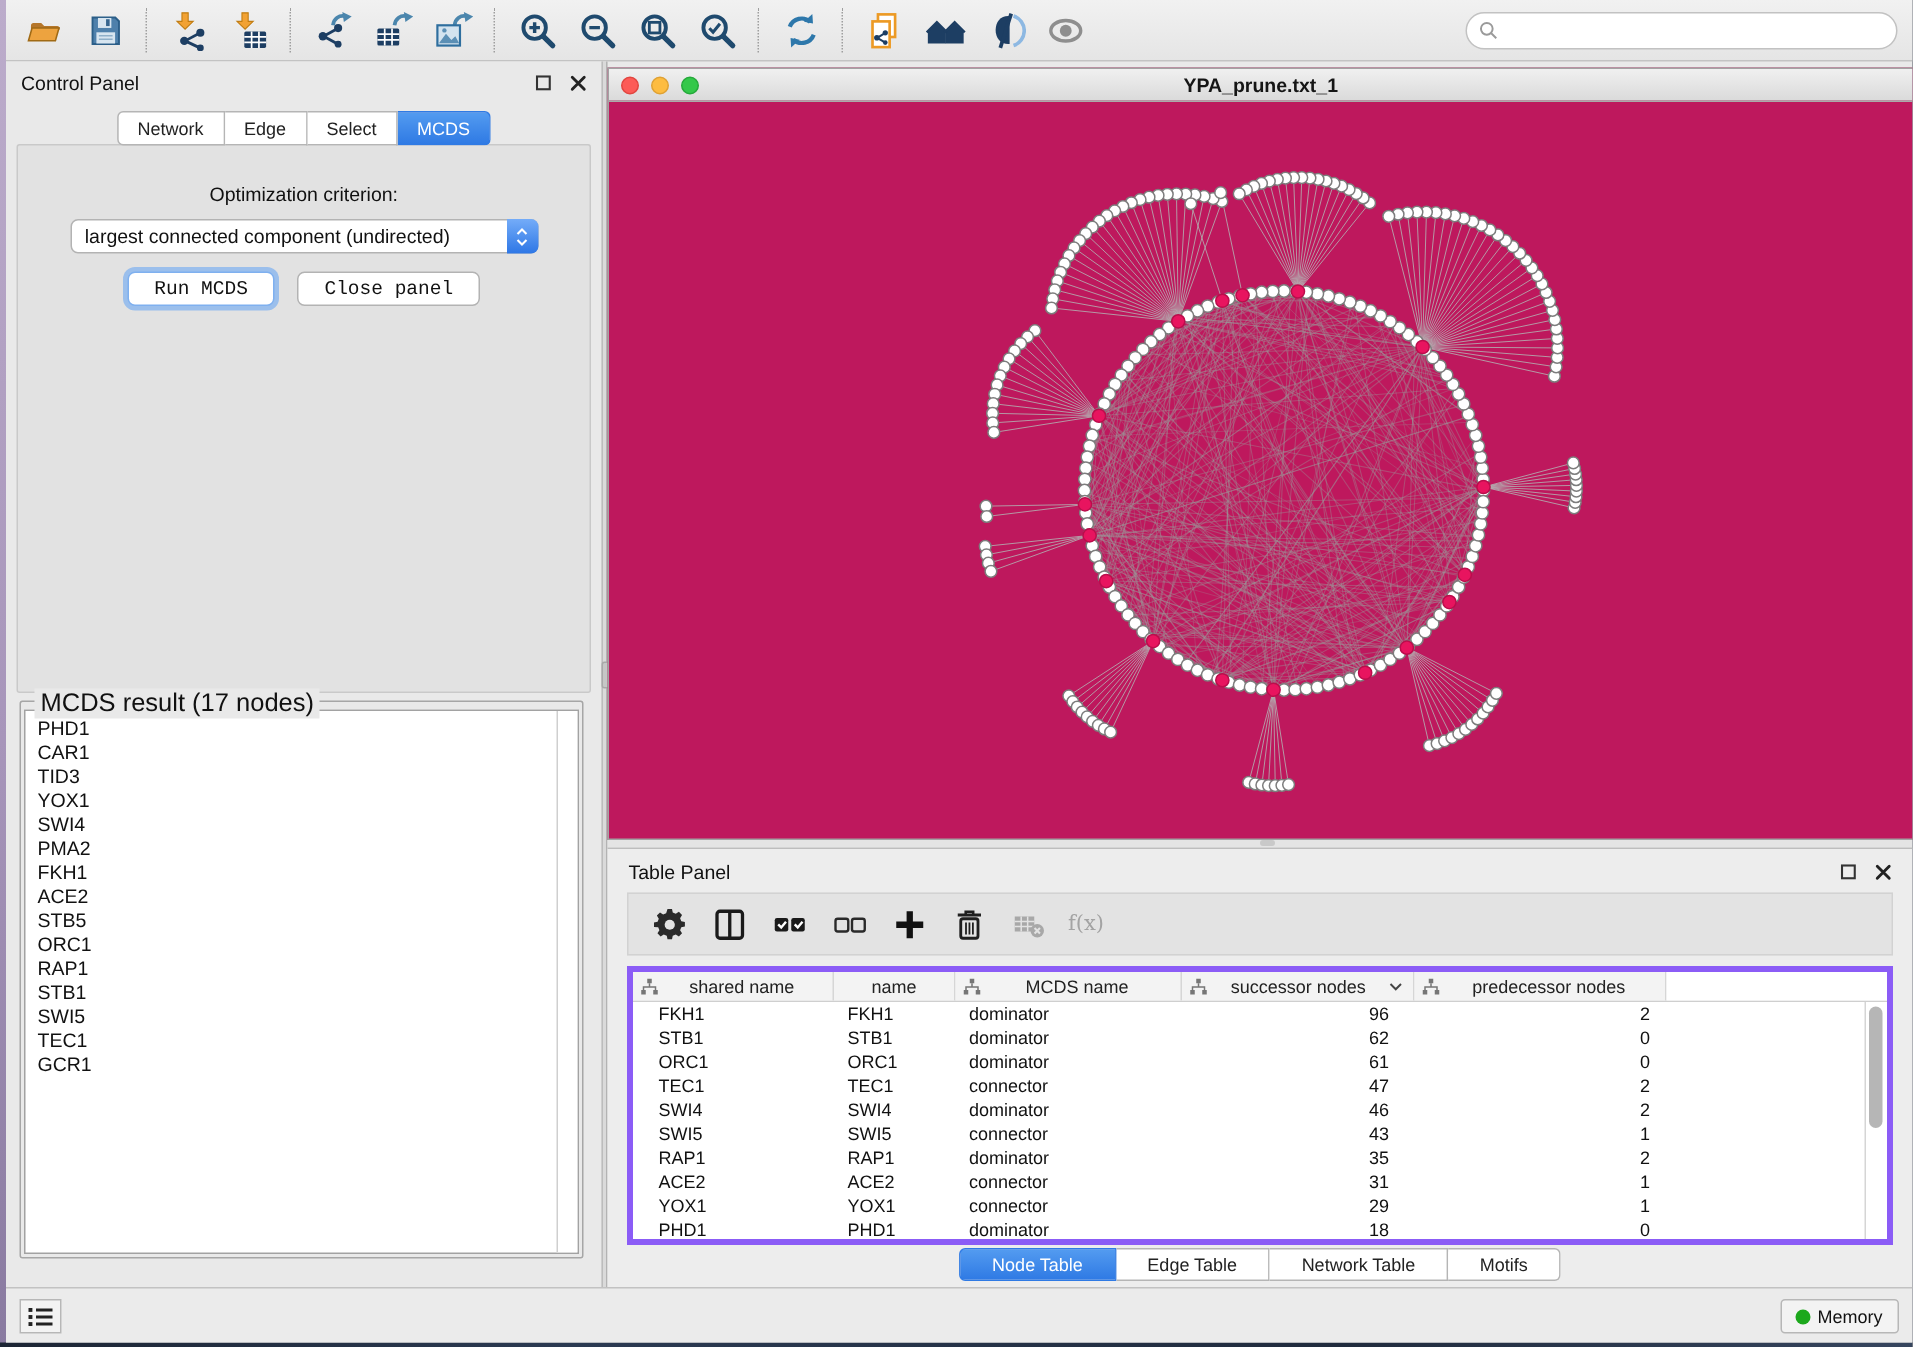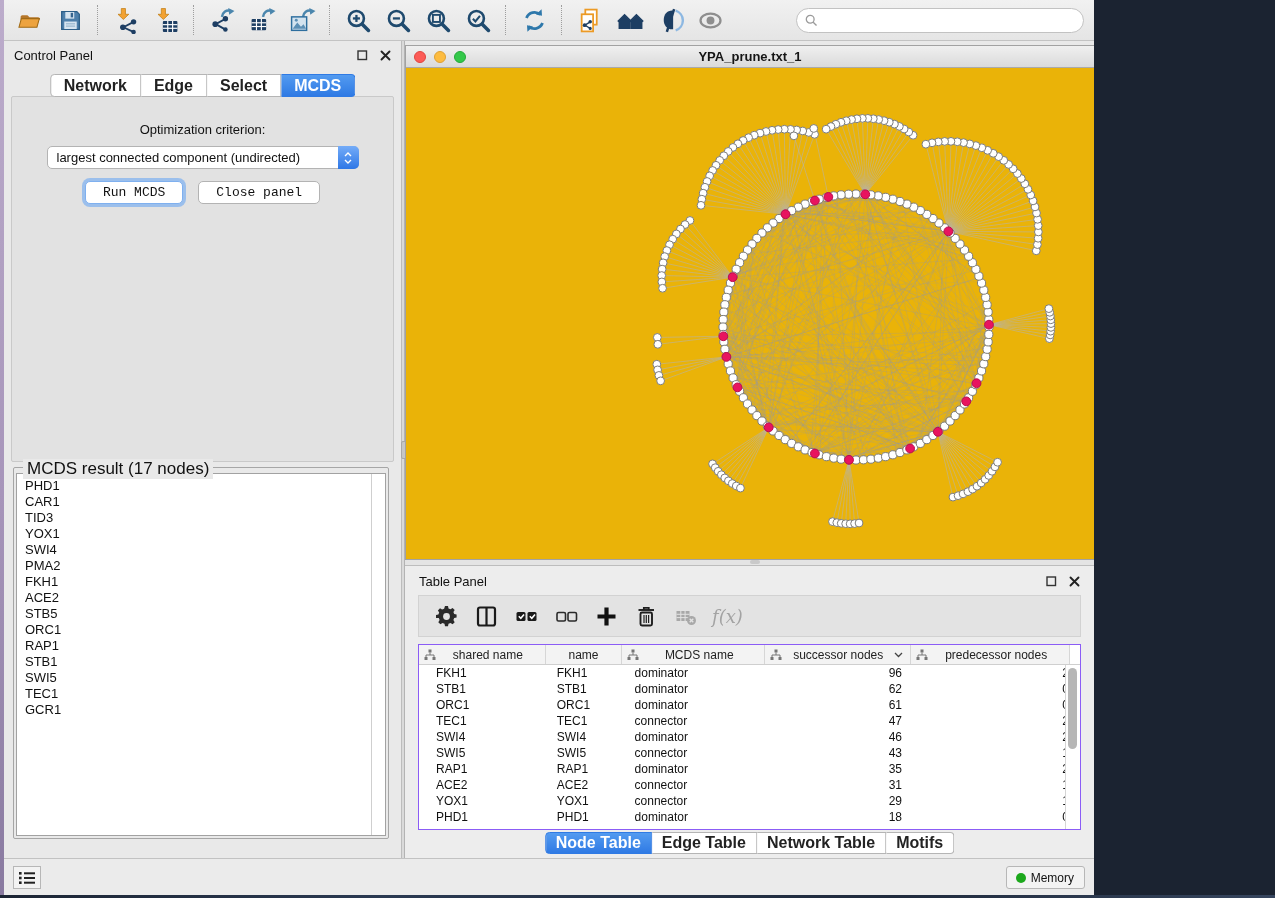--- a/index.html
+++ b/index.html
@@ -2,21 +2,21 @@
 <html><head>
 <meta charset="utf-8">
 <style>
   html,body{margin:0;padding:0;}
   body{width:1275px;height:898px;position:relative;background:#1b2331;
        font-family:"Liberation Sans","DejaVu Sans",sans-serif;overflow:hidden;color:#111;}
   .wall-left{position:absolute;left:0;top:0;width:4px;height:898px;
        background:linear-gradient(180deg,#bcaccb,#a795ba 55%,#897aa0);}
   .wall-bottom{position:absolute;left:0;bottom:0;width:100%;height:3px;
        background:linear-gradient(90deg,#1c2534,#2b3a52 30%,#202b3d 70%,#36455e);}
-  .app{position:absolute;left:4px;top:0;width:1090px;height:895px;background:#e9e9e9;}
+  .app{position:absolute;left:4px;top:0;width:1271px;height:895px;background:#e9e9e9;}
 
   
   .toolbar{position:absolute;top:0;left:0;right:0;height:41px;box-sizing:border-box;
        background:linear-gradient(#f1f1f1,#e5e5e5);border-bottom:1px solid #c3c3c3;
        display:flex;align-items:center;padding:0 6px;}
   .tb{width:40px;height:34px;display:flex;align-items:center;justify-content:center;
        background:none;border:none;padding:0;cursor:default;}
   .tb svg{width:27px;height:27px;}
   .tb-sep{width:1px;height:30px;border-left:1px dotted #9e9e9e;margin:0 7px;}
   .tb-spacer{flex:1;}
@@ -27,22 +27,22 @@
 
   
   .panel-titlebar{display:flex;align-items:center;font-size:13px;color:#111;}
   .pt-title{flex:1;}
   .winbtn{width:12px;height:12px;margin-left:11px;display:flex;align-items:center;justify-content:center;}
 
   
   .control-panel{position:absolute;left:0;top:41px;width:397px;bottom:37px;background:#e9e9e9;}
   .cp-titlebar{height:25px;padding:2px 10px 0 10px;}
   .cp-tabs{position:absolute;top:33px;left:50%;transform:translateX(-50%);display:flex;z-index:3;}
-  .seg{height:21px;display:flex;align-items:center;padding:0 13px;font-size:16px;background:#fff;
-       border:1px solid #b5b5b5;border-left:none;color:#222;white-space:nowrap;font-weight:bold;}
+  .seg{height:21px;display:flex;align-items:center;padding:0 13px;font-size:12px;background:#fff;
+       border:1px solid #b5b5b5;border-left:none;color:#222;white-space:nowrap;}
   .seg:first-child{border-left:1px solid #b5b5b5;border-radius:4px 0 0 4px;}
   .seg:last-child{border-radius:0 4px 4px 0;}
   .seg.sel{background:linear-gradient(#539bf0,#2f7ae4);border-color:#2f7ae4;color:#fff;}
   .tab-pane{position:absolute;left:7px;right:7px;top:55px;height:364px;background:#e2e2e2;
        border:1px solid #c9c9c9;border-radius:2px;}
   .crit-label{text-align:center;margin-top:25px;font-size:13px;}
   .dropdown{margin:9px auto 0 auto;width:312px;height:23px;background:#fff;border:1px solid #b3b3b3;
        border-radius:5px;display:flex;align-items:center;font-size:13px;padding-left:9px;
        box-sizing:border-box;position:relative;}
   .dd-stepper{position:absolute;right:-1px;top:-1px;bottom:-1px;width:21px;border-radius:0 5px 5px 0;
@@ -63,59 +63,59 @@
 
   
   .sash-v{position:absolute;left:397px;top:41px;width:4px;bottom:37px;background:#dadada;
        border-left:1px solid #bcbcbc;border-right:1px solid #b3b3b3;box-sizing:border-box;}
   .sash-v .grip{position:absolute;left:-1px;top:400px;width:4px;height:16px;background:#c6c6c6;
        border:1px solid #a8a8a8;border-radius:2px;}
   .sash-h{position:absolute;left:401px;right:0;top:560px;height:5px;background:#e4e4e4;}
   .sash-h .grip{position:absolute;left:50%;top:0px;width:10px;height:4px;background:#c9c9c9;border-radius:2px;}
 
   
-  .network-window{position:absolute;left:401px;top:45px;right:0;height:515px;background:#eab308;
+  .network-window{position:absolute;left:401px;top:45px;right:0;height:515px;background:#be185d;
        border:1px solid #a2a2a2;border-right:none;box-sizing:border-box;}
   .net-titlebar{height:21px;background:linear-gradient(#f0f0f0,#dadada);border-bottom:1px solid #aaa;
        position:relative;display:flex;align-items:center;}
   .tl{width:12px;height:12px;border-radius:50%;margin-left:8px;box-sizing:border-box;flex:none;}
   .tl.red{background:#fc5b57;border:1px solid #e1453f;}
   .tl.yellow{background:#fdbc40;border:1px solid #dfa133;}
   .tl.green{background:#34c84a;border:1px solid #25a93a;}
   .net-title{position:absolute;left:0;right:0;text-align:center;font-size:13px;font-weight:700;color:#151515;}
   #network-svg{display:block;}
 
   
   .table-panel{position:absolute;left:401px;right:0;top:565px;bottom:37px;background:#ededed;
        border-top:1px solid #bdbdbd;box-sizing:border-box;}
   .tp-titlebar{height:24px;padding:3px 14px 0 14px;}
   .tp-toolbar{position:absolute;left:13px;right:13px;top:29px;height:42px;background:#e3e3e3;
        border:1px solid #d2d2d2;display:flex;align-items:center;padding-left:9px;gap:4px;box-sizing:border-box;}
   .ti{width:36px;height:36px;display:flex;align-items:center;justify-content:center;background:none;border:none;padding:0;}
   .ti svg{width:25px;height:25px;}
-  .fx{font-family:"DejaVu Serif","Liberation Serif",serif;font-style:italic;font-size:18px;color:#a3a3a3;margin-left:4px;}
+  .fx{font-family:"DejaVu Serif","Liberation Serif",serif;font-size:14px;color:#a3a3a3;margin-left:4px;}
 
   .tp-table{position:absolute;left:13px;right:13px;top:78px;bottom:28px;background:#fff;
-       border:1px solid #8b5cf6;box-sizing:border-box;overflow:hidden;}
+       border:4px solid #8b5cf6;box-sizing:border-box;overflow:hidden;}
   .tp-head{display:flex;height:20px;background:#f3f3f3;border-bottom:1px solid #cfcfcf;
        font-size:12px;color:#222;box-sizing:border-box;}
   .th{display:flex;align-items:center;border-right:1px solid #d6d6d6;box-sizing:border-box;padding:0 5px;background:#f3f3f3;}
   .th .lbl{flex:1;text-align:center;padding:0 2px;}
   .th svg.tree{width:12px;height:12px;flex:none;}
   .th svg.chev{width:9px;height:6px;flex:none;margin-right:2px;}
   .th-fill{flex:1;background:#fff;border-right:none;}
   .c0{width:134px;} .c1{width:81px;} .c2{width:151px;} .c3{width:155px;} .c4{width:168px;align-items:center;}
   .tr{display:flex;height:16px;align-items:center;font-size:12px;color:#111;}
   .td{box-sizing:border-box;white-space:nowrap;overflow:hidden;}
   .td.c0{padding-left:17px;} .td.c1{padding-left:9px;} .td.c2{padding-left:9px;}
   .td.c3{text-align:right;padding-right:17px;} .td.c4{text-align:right;padding-right:11px;}
   .tp-scroll{position:absolute;top:20px;right:0;bottom:0;width:14px;background:#fff;border-left:1px solid #d5d5d5;}
   .tp-scroll .thumb{position:absolute;left:2px;right:3px;top:3px;height:81px;background:#b6b6b6;border-radius:5px;}
   .tp-tabs{position:absolute;left:50%;transform:translateX(-50%);bottom:4px;display:flex;}
-  .tp-tabs .seg{padding:0 10px;height:20px;}
+  .tp-tabs .seg{padding:0 21px;height:20px;}
 
   
   .status-bar{position:absolute;left:0;right:0;bottom:0;height:37px;background:#ebebeb;border-top:1px solid #c2c2c2;box-sizing:border-box;}
   .list-btn{position:absolute;left:9px;top:7px;width:28px;height:23px;background:#f3f3f3;
        border:1px solid #b7b7b7;display:flex;align-items:center;justify-content:center;padding:0;}
   .memory-btn{position:absolute;right:9px;top:7px;height:23px;padding:0 10px 0 9px;background:#f3f3f3;
        border:1px solid #b7b7b7;border-radius:3px;display:flex;align-items:center;gap:5px;
        font-size:12px;font-family:inherit;color:#111;}
   .memdot{width:10px;height:10px;border-radius:50%;background:#1ca81c;flex:none;}
 </style>

